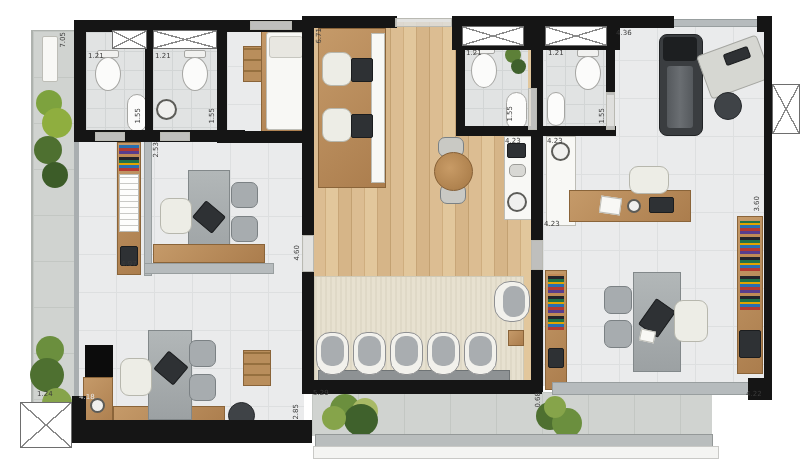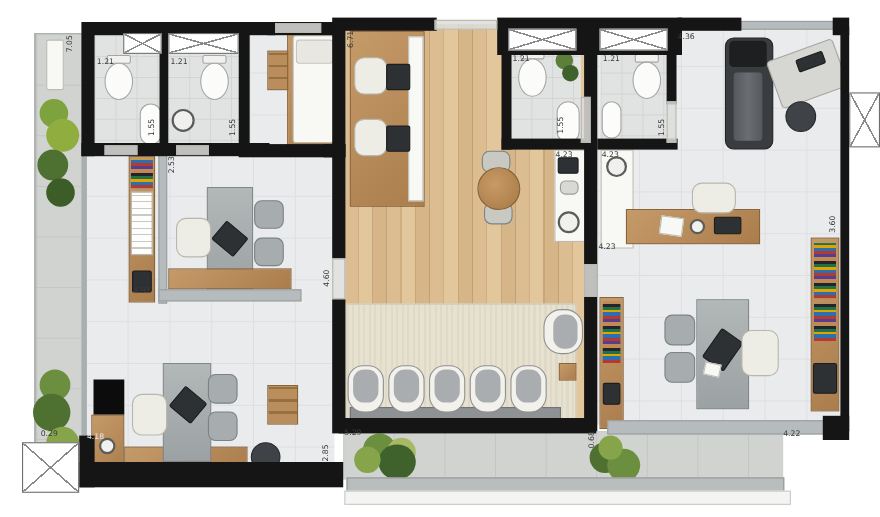--- a/index.html
+++ b/index.html
@@ -273,20 +273,20 @@
   <div class="abs label vlabel" style="left:506px;top:106px;">1.55</div>
   <div class="abs label" style="left:548px;top:49px;">1.21</div>
   <div class="abs label vlabel" style="left:598px;top:108px;">1.55</div>
   <div class="abs label" style="left:616px;top:29px;">4.36</div>
   <div class="abs label" style="left:505px;top:137px;">4.23</div>
   <div class="abs label" style="left:547px;top:137px;">4.23</div>
   <div class="abs label" style="left:544px;top:220px;">4.23</div>
   <div class="abs label vlabel" style="left:753px;top:196px;">3.60</div>
   <div class="abs label" style="left:121px;top:260px;">4.97</div>
   <div class="abs label vlabel" style="left:293px;top:245px;">4.60</div>
-  <div class="abs label" style="left:37px;top:390px;">0.29</div>
+  <div class="abs label" style="left:37px;top:390px;">1.24</div>
   <div class="abs label" style="left:79px;top:393px;color:#e8e8e8;">4.18</div>
   <div class="abs label" style="left:313px;top:389px;">5.29</div>
   <div class="abs label vlabel" style="left:292px;top:404px;">2.85</div>
   <div class="abs label vlabel" style="left:534px;top:392px;">0.68</div>
-  <div class="abs label" style="left:712px;top:390px;">4.22</div>
+  <div class="abs label" style="left:746px;top:390px;">4.22</div>
 
 </div>
 
 </body></html>

